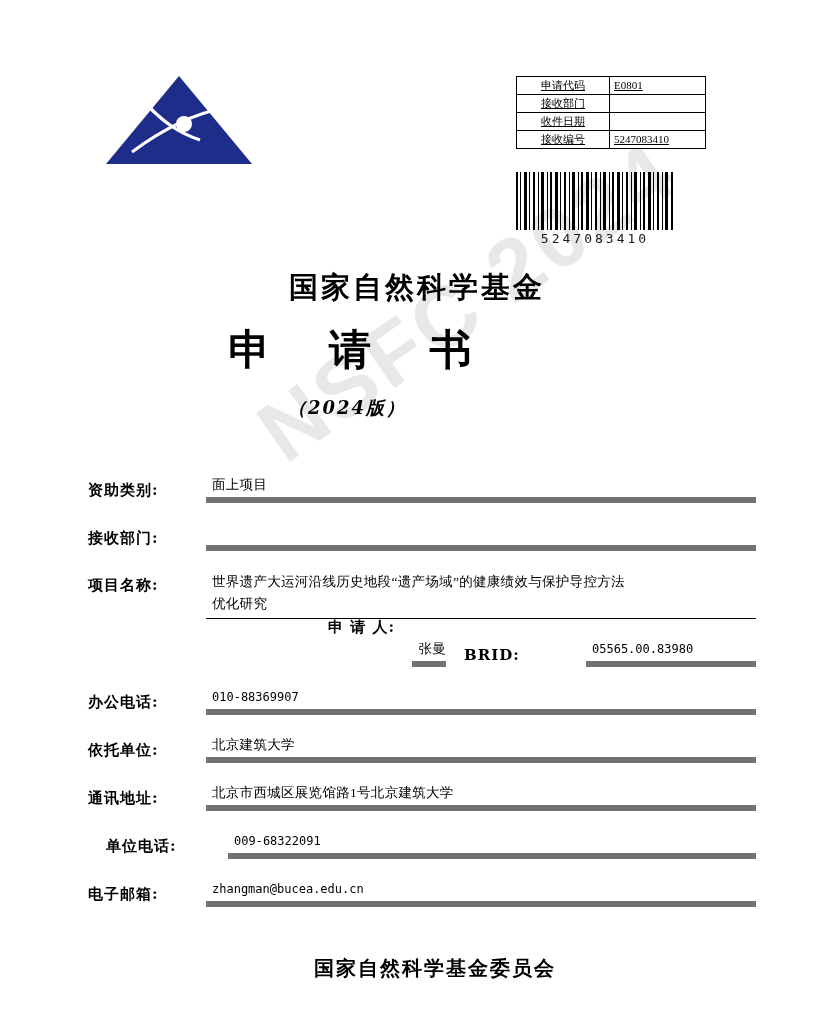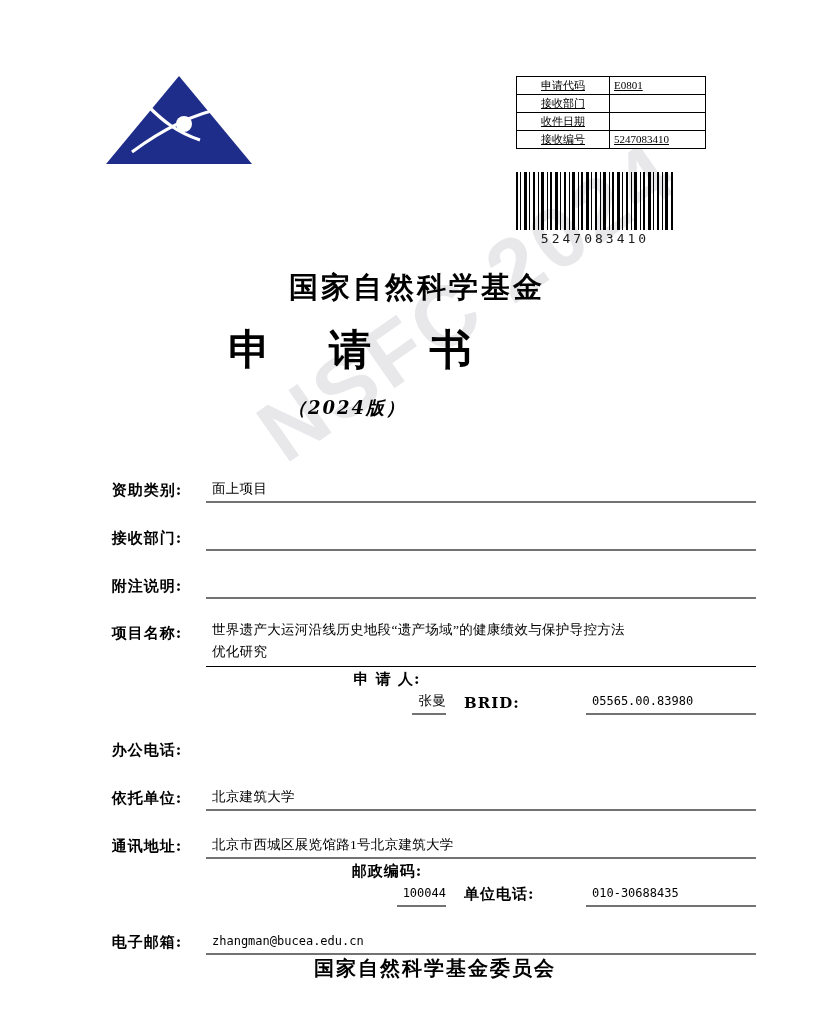--- a/index.html
+++ b/index.html
@@ -158,24 +158,24 @@
     height: 48px;
   }
   .flabel {
     font-family: "DejaVu Serif", serif;
     font-weight: bold;
     font-size: 15px;
     white-space: nowrap;
     padding-bottom: 3px;
     letter-spacing: 1px;
   }
-  .flabel.w115 { width: 118px; text-align: center; }
+  .flabel.w115 { width: 118px; }
   .fvalue {
     flex: 1;
-    border-bottom: 2px solid #737373;
+    border-bottom: 6px solid #737373;
     font-family: "Liberation Serif", serif;
     font-size: 13.5px;
     padding: 0 0 3px 6px;
     min-height: 18px;
     line-height: 18px;
     letter-spacing: 0.3px;
   }
   .fvalue.mono {
     font-family: "DejaVu Sans Mono", monospace;
     font-size: 12px;
@@ -309,24 +309,20 @@
     <div class="frow">
       <div class="flabel w115">资助类别:</div>
       <div class="fvalue">面上项目</div>
     </div>
 
     <div class="frow">
       <div class="flabel w115">接收部门:</div>
       <div class="fvalue"></div>
     </div>
 
-    <div class="frow">
-      <div class="flabel w115">附注说明:</div>
-      <div class="fvalue"></div>
-    </div>
 
     <div class="frow two-line">
       <div class="flabel w115">项目名称:</div>
       <div class="fvalue tall">
         <div>世界遗产大运河沿线历史地段“遗产场域”的健康绩效与保护导控方法</div>
         <div>优化研究</div>
       </div>
     </div>
 
     <div class="frow">
@@ -335,40 +331,37 @@
         <div class="fvalue">张曼</div>
       </div>
       <div class="col-b">
         <div class="flabel">BRID:</div>
         <div class="fvalue mono">05565.00.83980</div>
       </div>
     </div>
 
     <div class="frow">
       <div class="flabel w115">办公电话:</div>
+      <div class="fvalue mono">010-88369907</div>
     </div>
 
     <div class="frow">
       <div class="flabel w115">依托单位:</div>
       <div class="fvalue">北京建筑大学</div>
     </div>
 
     <div class="frow">
       <div class="flabel w115">通讯地址:</div>
       <div class="fvalue">北京市西城区展览馆路1号北京建筑大学</div>
     </div>
 
     <div class="frow">
-      <div class="col-a">
-        <div class="flabel w115">邮政编码:</div>
-        <div class="fvalue mono">100044</div>
-      </div>
       <div class="col-b">
         <div class="flabel">单位电话:</div>
-        <div class="fvalue mono">010-30688435</div>
+        <div class="fvalue mono">009-68322091</div>
       </div>
     </div>
 
     <div class="frow">
       <div class="flabel w115">电子邮箱:</div>
       <div class="fvalue mono">zhangman@bucea.edu.cn</div>
     </div>
 
   </div>
 

